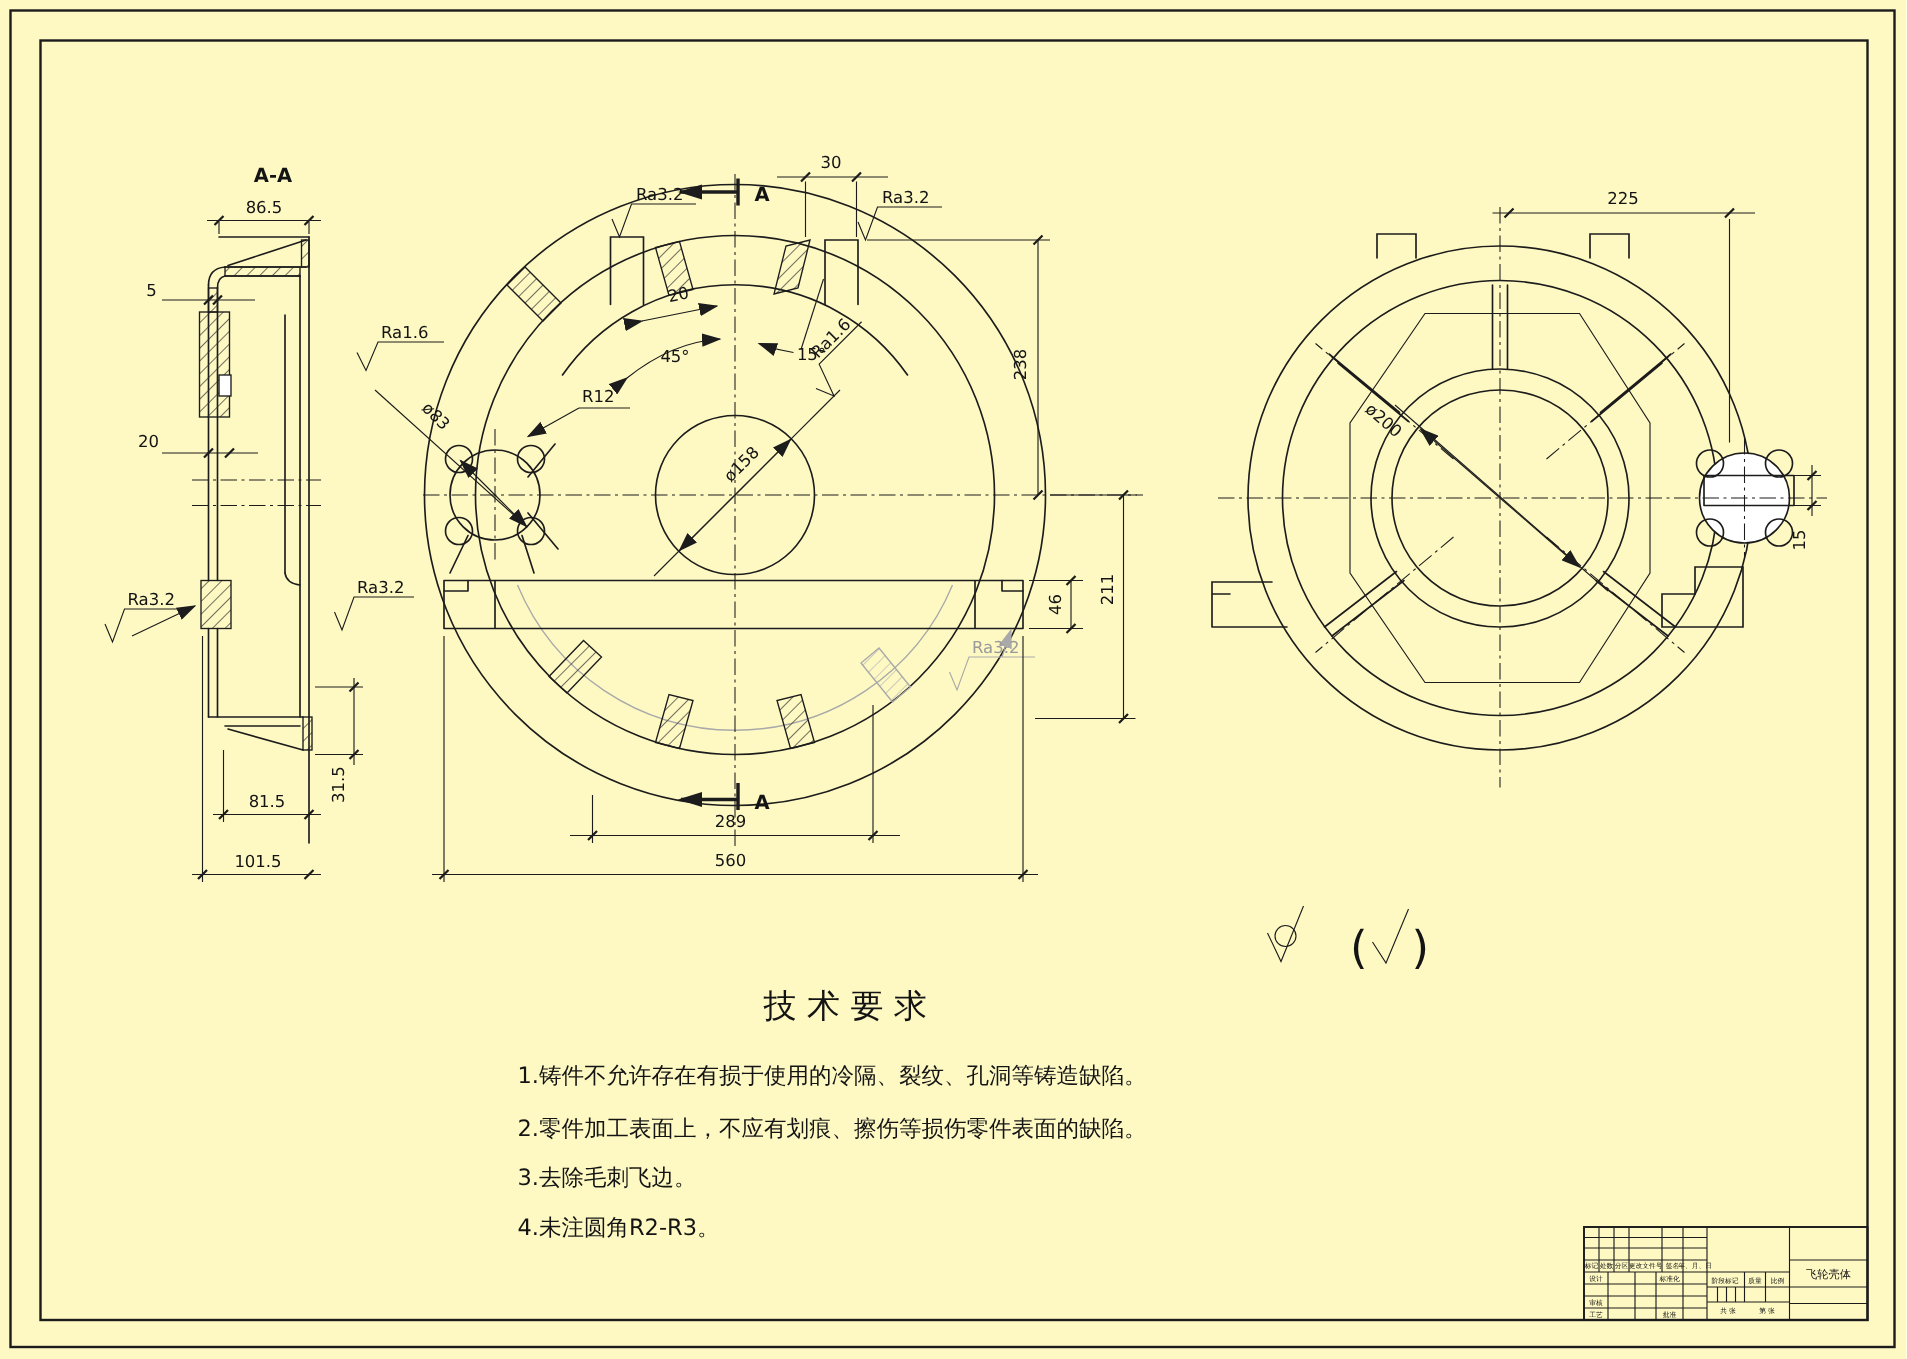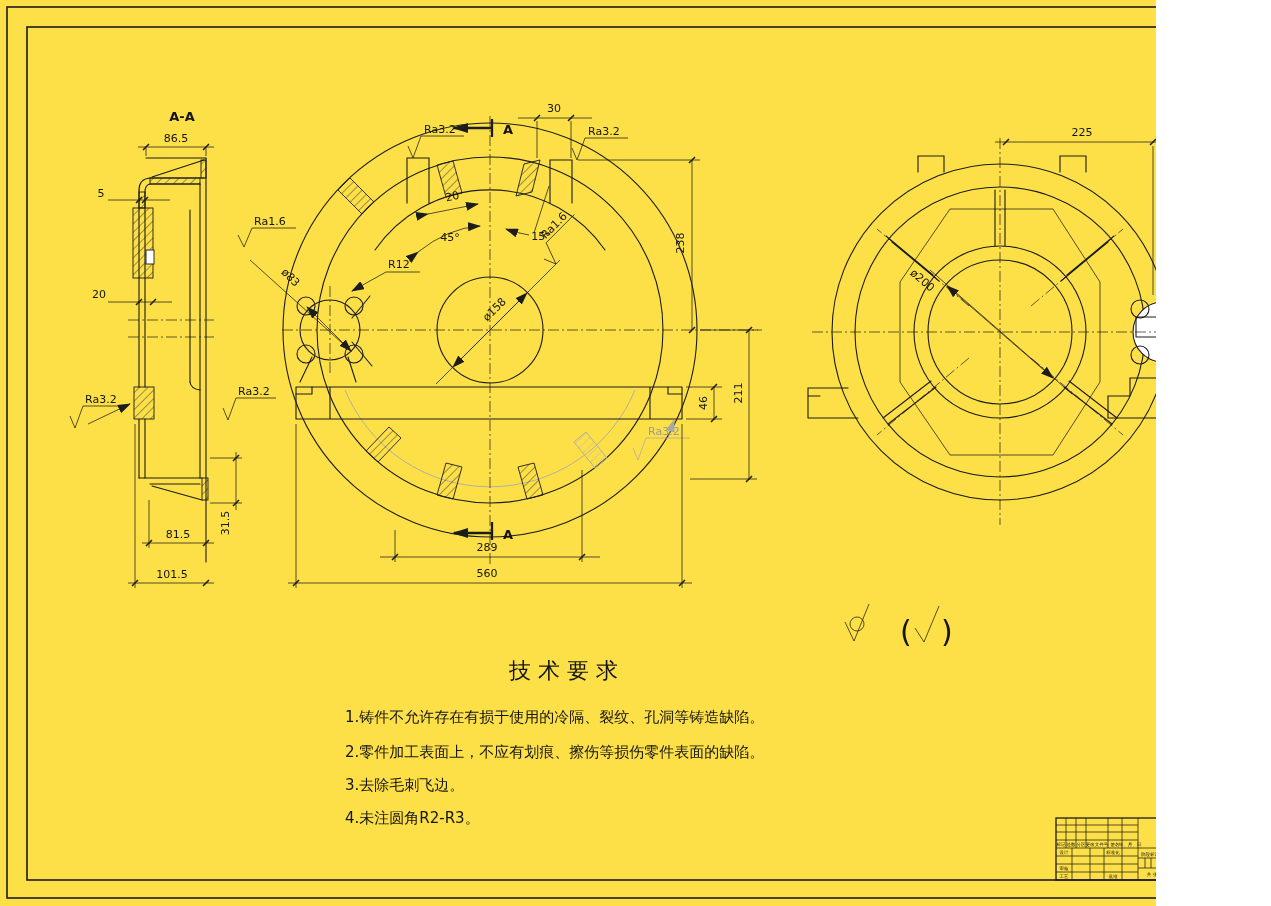--- a/index.html
+++ b/index.html
@@ -1,16 +1,16 @@
 <!DOCTYPE html>
 <html><head>
 <meta charset="utf-8">
 <style>
   html,body{margin:0;padding:0;background:#fff;}
-  #page{position:relative;width:1156px;height:906px;background:#fde047;overflow:hidden;}
+  #page{position:relative;width:1271px;height:906px;background:#fef9c3;overflow:hidden;}
   svg{display:block;}
   .ln{stroke:#1c1c1c;stroke-width:1.1;fill:none;stroke-linecap:round;}
   .tn{stroke:#1c1c1c;stroke-width:0.75;fill:none;}
   .tk{stroke:#1c1c1c;stroke-width:1.5;fill:none;}
   .cl{stroke:#1c1c1c;stroke-width:0.7;fill:none;stroke-dasharray:11 3 2 3;}
   .gy{stroke:#a9a9a9;}
   .gyt{fill:#9a9a9a;}
   .thick{stroke:#1c1c1c;stroke-width:2.3;fill:none;}
   .hp{fill:url(#hatch);stroke:#1c1c1c;stroke-width:0.9;}
   .hg{fill:url(#hatchg);stroke:#a9a9a9;stroke-width:0.9;}

